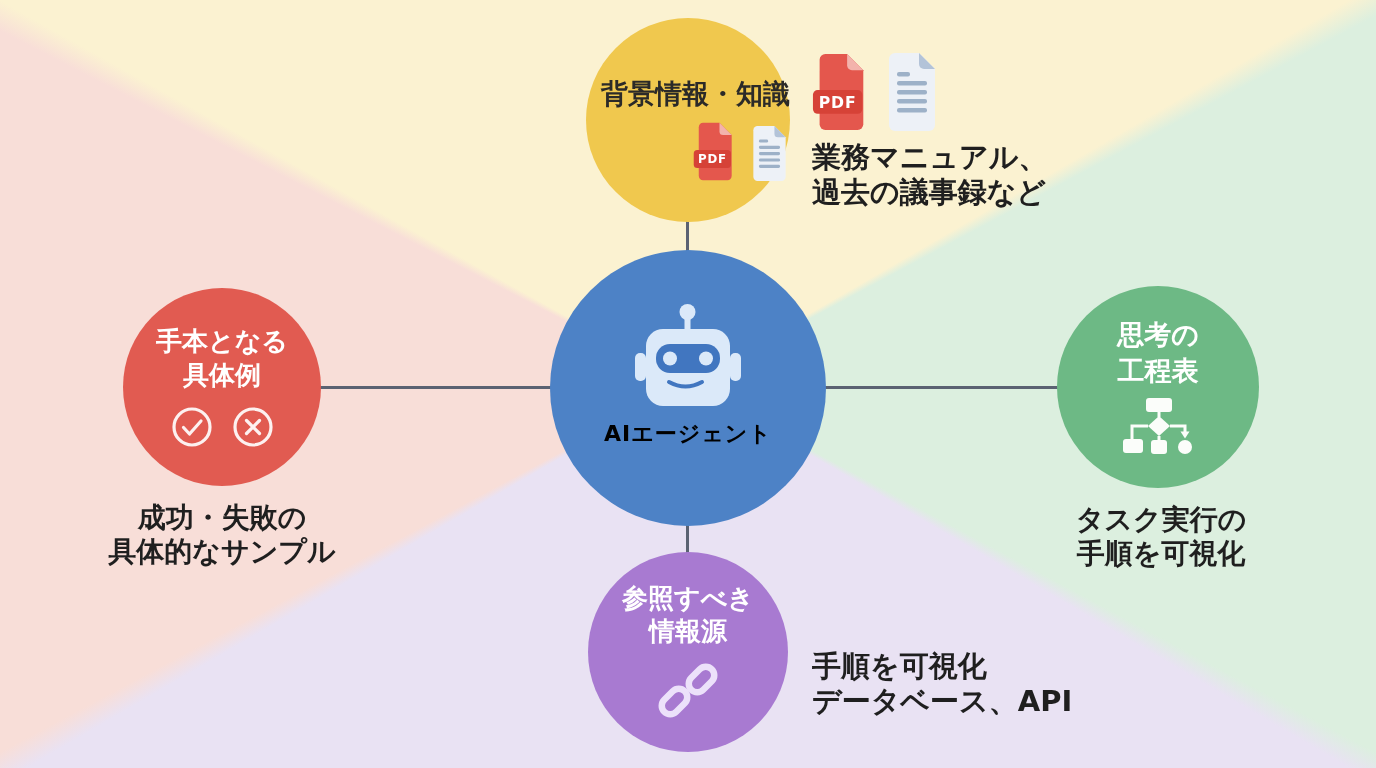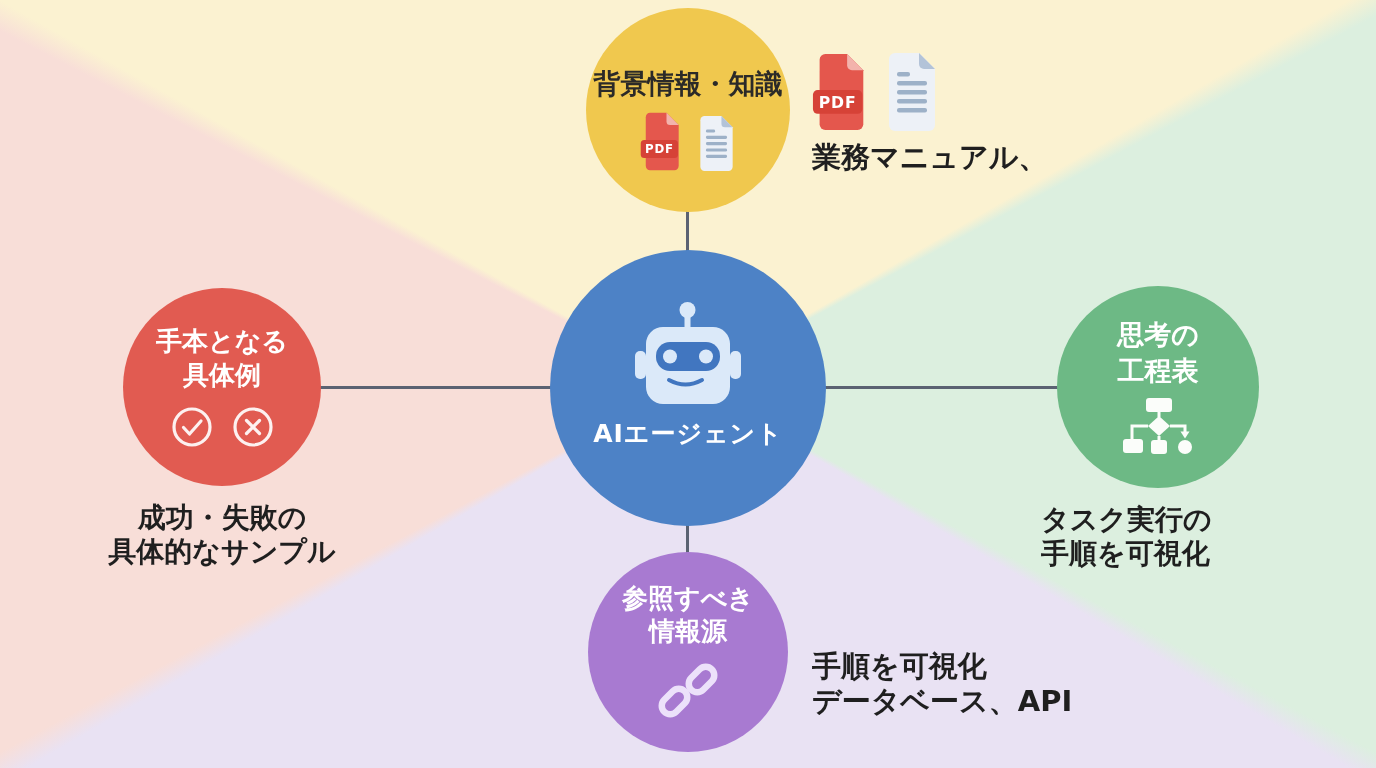--- a/index.html
+++ b/index.html
@@ -20,23 +20,23 @@
   #conn-right{left:688px;top:386px;width:470px;height:3px;}
 
   .node{
     position:absolute;border-radius:50%;z-index:2;
     display:flex;flex-direction:column;align-items:center;justify-content:center;
     text-align:center;
   }
   .node .label{font-weight:bold;line-height:1.25;white-space:nowrap;}
 
   #node-center{left:550px;top:250px;width:276px;height:276px;background:#4d82c6;padding-bottom:26px;box-sizing:border-box;}
-  #node-center .label{color:#ffffff;font-size:25px;letter-spacing:1px;margin-top:13px;}
+  #node-center .label{color:#000000;font-size:22px;letter-spacing:1px;margin-top:13px;}
 
-  #node-knowledge{left:586px;top:8px;width:204px;height:204px;background:#f0c84e;padding-top:20px;box-sizing:border-box;}
+  #node-knowledge{left:586px;top:18px;width:204px;height:204px;background:#f0c84e;padding-top:20px;box-sizing:border-box;align-items:flex-end;}
   #node-knowledge .label{color:#2b2a28;font-size:27px;}
   #node-knowledge .icon-row{display:flex;align-items:flex-end;gap:13px;margin-top:10px;}
 
   #node-examples{left:123px;top:288px;width:198px;height:198px;background:#e15b51;text-align:center;}
   #node-examples .label{color:#fff;font-size:26px;line-height:1.28;}
   #node-examples .icon-row{display:flex;gap:17px;margin-top:13px;}
 
   #node-process{left:1057px;top:286px;width:202px;height:202px;background:#6db985;}
   #node-process .label{color:#fff;font-size:27px;line-height:1.3;}
   #node-process .icon-row{margin-top:9px;}
@@ -45,21 +45,21 @@
   #node-sources .label{color:#fff;font-size:26px;line-height:1.28;}
   #node-sources .icon-row{margin-top:12px;}
 
   .annotation{position:absolute;z-index:2;color:#1f1f1f;font-weight:bold;}
   .annotation .line{font-size:29px;line-height:1.2;white-space:nowrap;}
   #annotation-knowledge{left:812px;top:44px;}
   #annotation-knowledge .icon-row{display:flex;align-items:flex-end;gap:14px;height:90px;}
   #annotation-knowledge .text-block{margin-top:6px;}
   #annotation-examples{left:52px;top:501px;width:340px;text-align:center;}
   #annotation-examples .line{font-size:28px;}
-  #annotation-process{left:1041px;top:503px;width:240px;text-align:left;}
+  #annotation-process{left:1041px;top:503px;width:240px;text-align:center;}
   #annotation-process .line{font-size:28px;}
   #annotation-sources{left:812px;top:649px;}
 
   svg{display:block;}
 </style>
 </head>
 <body>
 
 <div class="stage">
 
@@ -164,20 +164,21 @@
         <path d="M36 3 l16 16 h-11 a5 5 0 0 1 -5 -5 z" fill="#b3c3d8"></path>
         <rect x="14" y="22" width="13" height="4.5" rx="2" fill="#9db1c8"></rect>
         <rect x="14" y="31" width="30" height="4.5" rx="2" fill="#9db1c8"></rect>
         <rect x="14" y="40" width="30" height="4.5" rx="2" fill="#9db1c8"></rect>
         <rect x="14" y="49" width="30" height="4.5" rx="2" fill="#9db1c8"></rect>
         <rect x="14" y="58" width="30" height="4.5" rx="2" fill="#9db1c8"></rect>
       </svg>
     </div>
     <div class="text-block">
       <div class="line">業務マニュアル、</div>
+      <div class="line">過去の議事録など</div>
     </div>
   </div>
 
   <div class="annotation" id="annotation-examples">
     <div class="line">成功・失敗の</div>
     <div class="line">具体的なサンプル</div>
   </div>
 
   <div class="annotation" id="annotation-process">
     <div class="line">タスク実行の</div>

